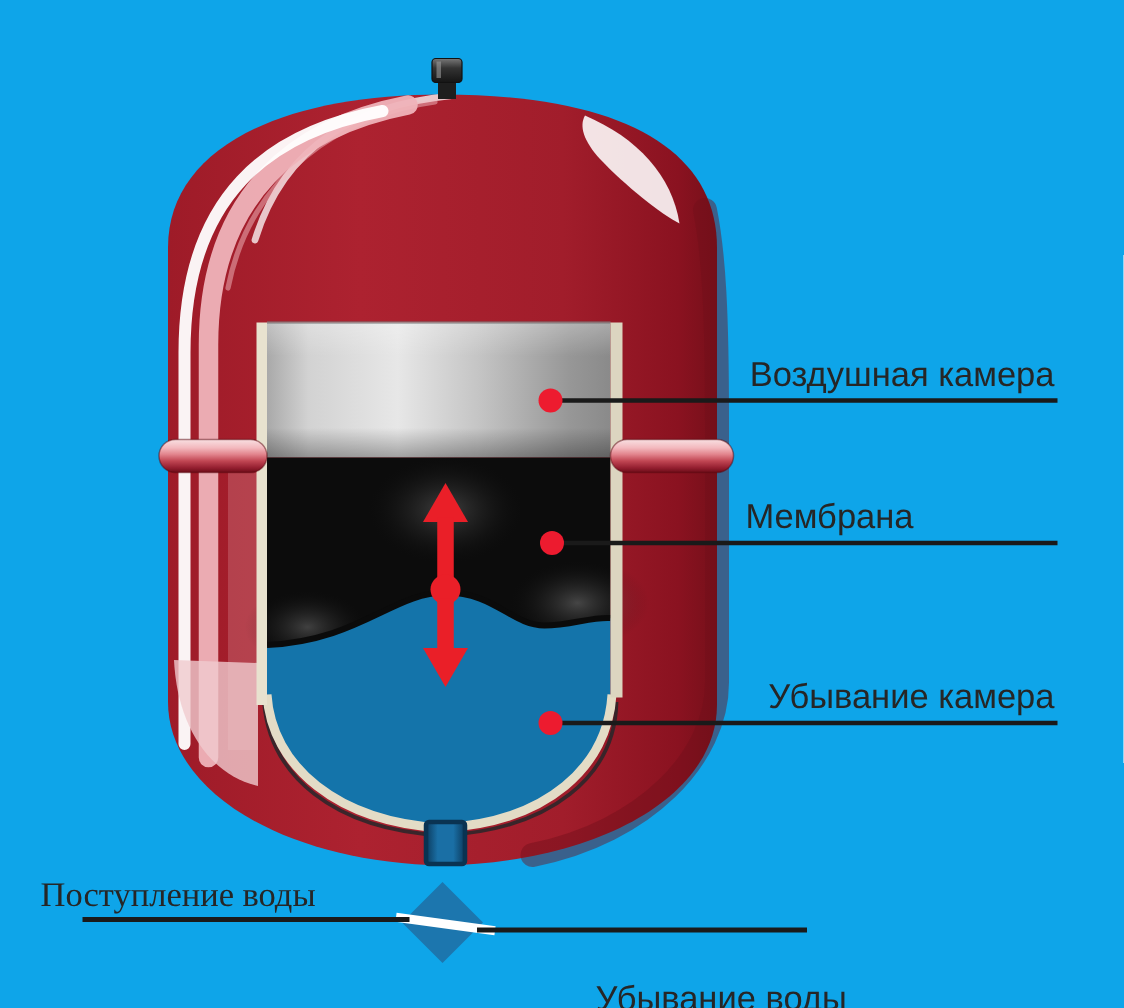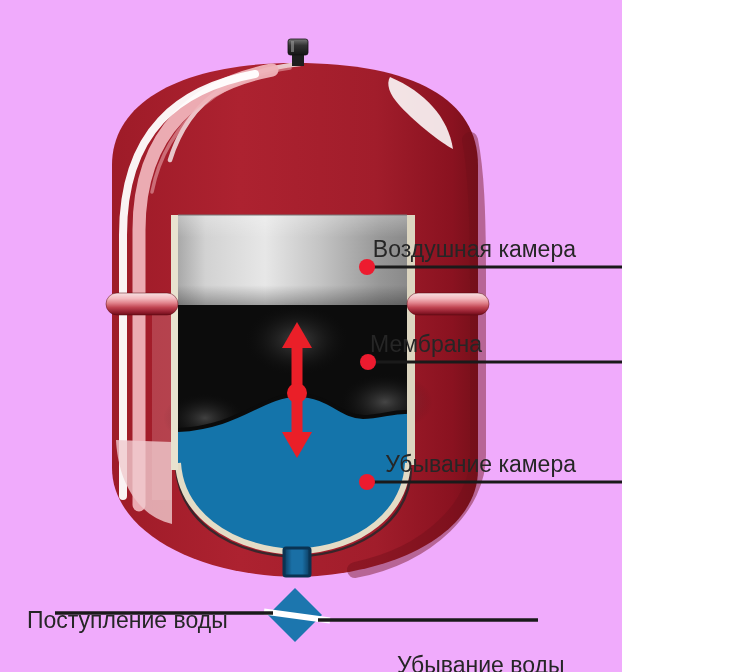--- a/index.html
+++ b/index.html
@@ -1,35 +1,35 @@
 <!DOCTYPE html>
 <html><head>
 <meta charset="utf-8">
 <style>
   html,body{margin:0;padding:0;background:#ffffff;}
   .stage{
     position:relative;
-    width:622px;height:672px;
-    background:#f0abfc;
+    width:749px;height:672px;
+    background:#0ea5e9;
     font-family:"Liberation Sans", sans-serif;
     overflow:hidden;
   }
   .stage svg{position:absolute;left:0;top:0;}
   .lbl{
     position:absolute;
     color:#262626;
     font-size:23px;
     line-height:1.1;
     white-space:nowrap;
   }
   .lbl.right{ text-align:right; right:46px; width:300px; }
   .lbl.air{ top:237px; }
   .lbl.membrane{ top:332px;text-align:center; }
   .lbl.water{ top:452px; }
-  .lbl.inflow{ left:27px; top:608px; }
+  .lbl.inflow{ left:27px; top:584px;font-family:Liberation Serif, serif; }
   .lbl.outflow{ left:397px; top:623px;margin-top:30px; }
 </style>
 </head>
 <body>
 
 <div class="stage">
 
 <svg width="749" height="672" viewBox="0 0 749 672">
   <defs>
     <linearGradient id="gradTank" x1="0" y1="0" x2="1" y2="0">

